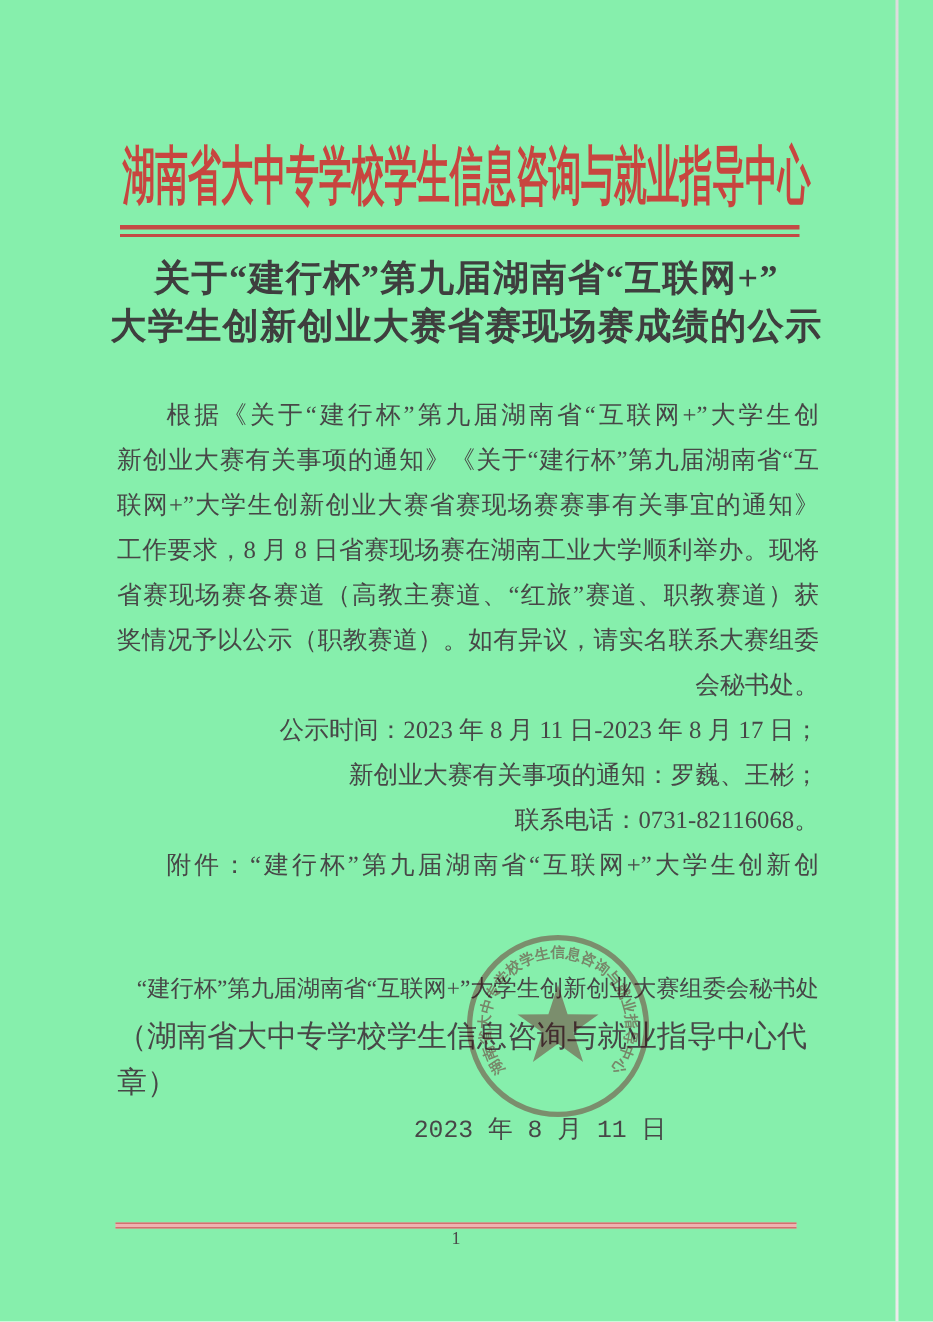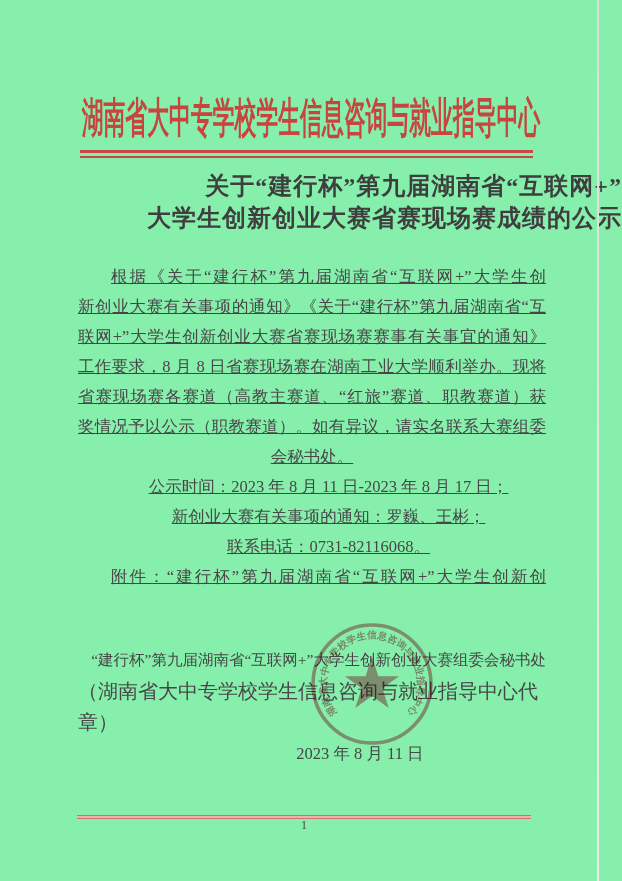--- a/index.html
+++ b/index.html
@@ -22,37 +22,37 @@
     letter-spacing:0px;
   }
   .dline {
     position:absolute; top:150px; left:80px; width:453px; height:3px;
     border-top:3px solid var(--line-red,#c44a45);
     border-bottom:2px solid var(--line-red,#c44a45);
   }
 
   
   .title {
-    position:absolute; top:170px; left:0; width:622px; text-align:right;
+    position:absolute; top:170px; left:0; width:622px; text-align:center;
     font-size:24px; font-weight:bold; letter-spacing:1px; line-height:32px;
     color:var(--ink-title,#3e3e3e);
   }
 
   
   .body { position:absolute; top:262px; left:78px; width:468px;
-          font-size:16.5px; color:var(--ink-body,#474747);text-decoration:underline; }
-  .bline { line-height:30px; height:30px; text-align:center; }
+          font-size:16.5px; color:var(--ink-body,#474747); }
+  .bline { line-height:30px; height:30px; text-align:right; }
   .bline.fill { text-align:justify; text-align-last:justify; }
   .bline.ind  { text-indent:33px; }
 
   
   .sig { position:absolute; top:644px; left:78px; width:468px; color:var(--ink-body,#474747); }
   .sig-l1   { font-size:15.5px; line-height:32px; white-space:nowrap; text-align:right; }
   .sig-l2   { font-size:20px;   line-height:31px; text-align:left; }
-  .sig-date { font-size:16.5px; line-height:31px; text-align:center; transform:translateX(48px); }
+  .sig-date { font-size:16.5px; line-height:31px; text-align:center; transform:translateX(48px);font-family:Liberation Mono, monospace; }
 
   
   .seal { position:absolute; left:309px; top:621px; width:126px; height:126px;
           opacity:0.62; mix-blend-mode:multiply; z-index:3; }
   .seal text { font-family:"Liberation Serif","DejaVu Serif",serif; font-weight:bold; }
 
   
   .fline { position:absolute; top:815px; left:77px; width:454px; height:1.5px;
            border-top:1.5px solid #d2716f; border-bottom:1.5px solid #d2716f;
            background:#eeb3b1; }

